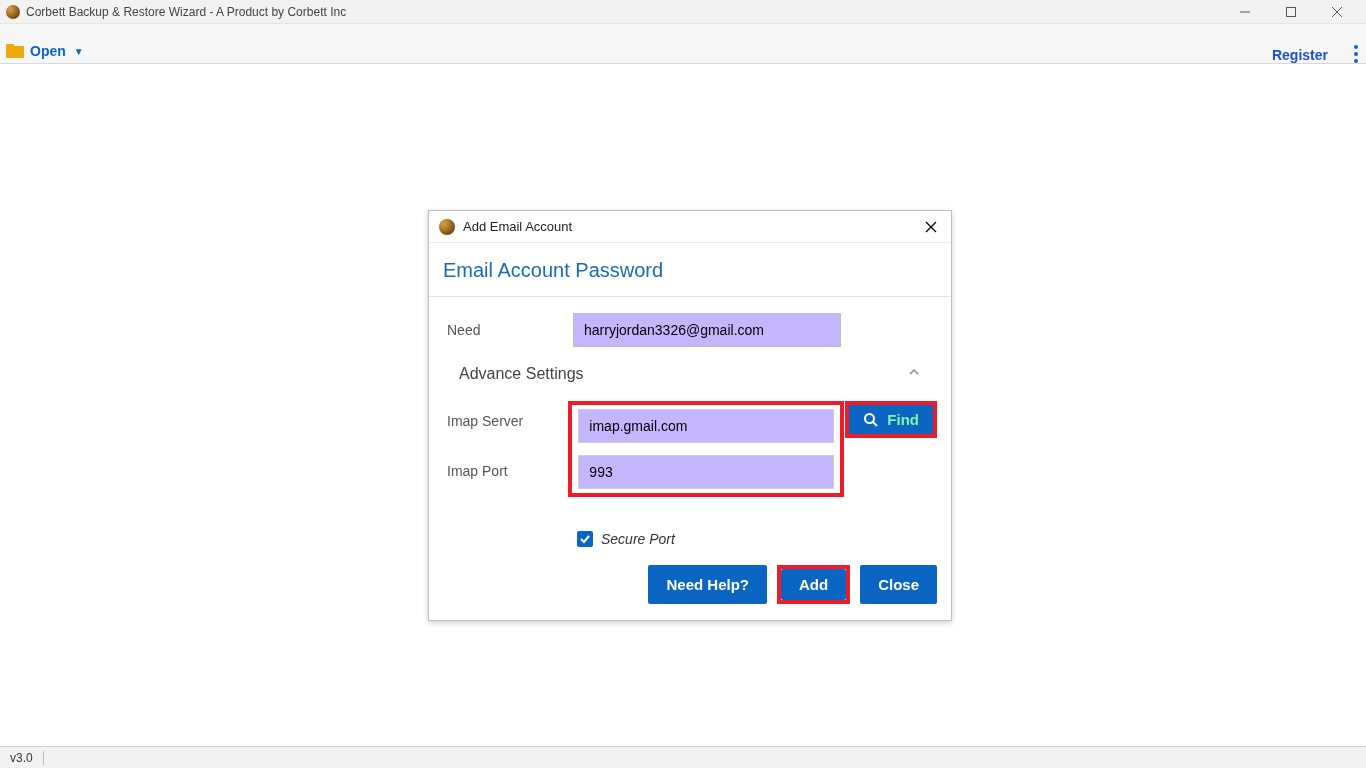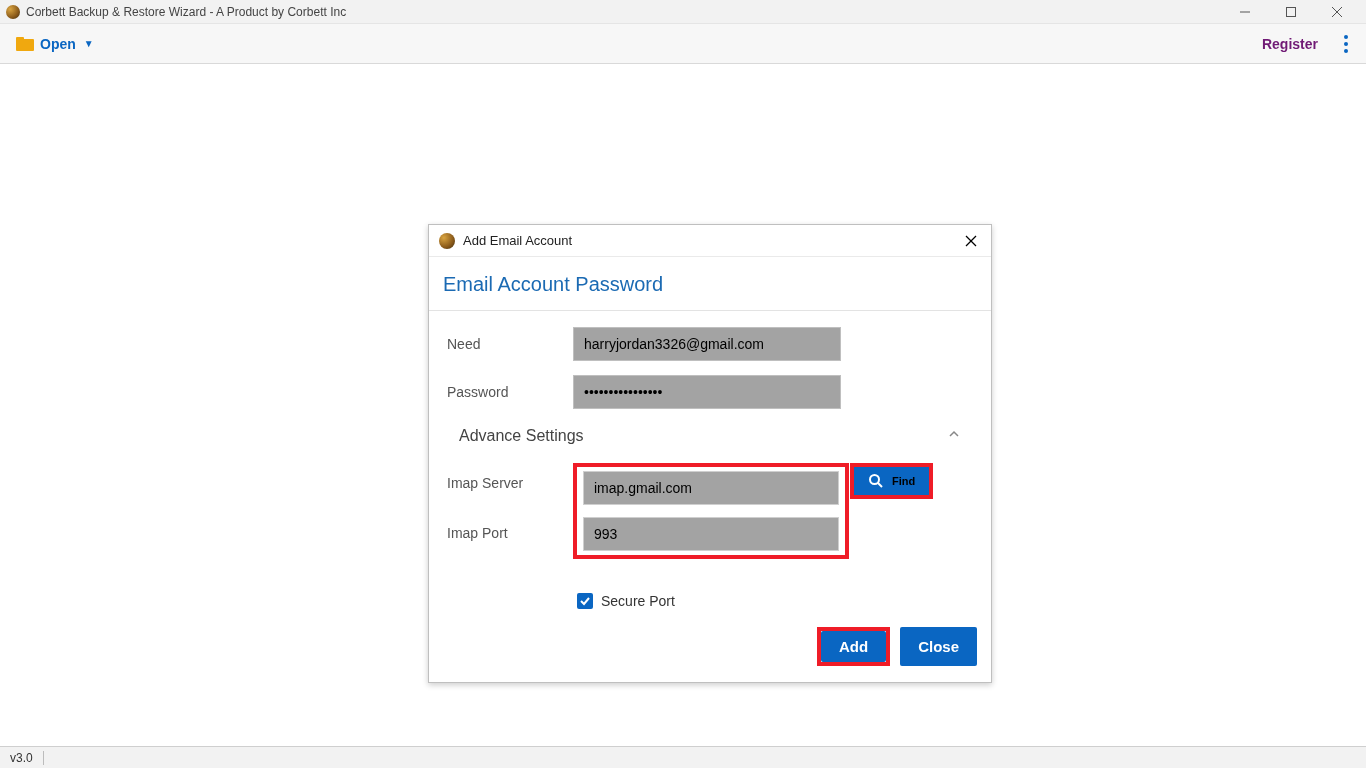--- a/index.html
+++ b/index.html
@@ -8,63 +8,63 @@
 
   
   .titlebar { height: 24px; background: #f2f2f2; display: flex; align-items: center; padding: 0 6px; font-size: 12px; color: #444; border-bottom: 1px solid #e5e5e5; }
   .titlebar .app-icon { width: 14px; height: 14px; border-radius: 50%; background: radial-gradient(circle at 30% 30%, #d9a441 0%, #8a5a1a 60%, #3a2a10 100%); margin-right: 6px; flex-shrink:0; }
   .titlebar .title-text { flex: 0 0 auto; }
   .titlebar .spacer { flex: 1 1 auto; }
   .win-ctrl { width: 46px; height: 24px; display:flex; align-items:center; justify-content:center; color:#555; }
   .win-ctrl svg { display:block; }
 
   
-  .toolbar { height: 40px; background: #f7f7f7; border-bottom: 1px solid #d9d9d9; display: flex; align-items: center; padding: 0 10px; }
+  .toolbar { height: 40px; background: #f7f7f7; border-bottom: 1px solid #d9d9d9; display: flex; align-items: flex-end; padding: 0 0; }
   .open-btn { display:flex; align-items:center; gap:6px; color:#0a66c2; font-size:14px; font-weight:600; padding:4px 6px; cursor:pointer; }
   .open-btn .drop { font-size:10px; color:#0a66c2; margin-left:2px; }
   .folder-icon { width:18px; height:14px; position:relative; }
   .folder-icon::before { content:""; position:absolute; left:0; top:2px; width:18px; height:12px; background:#f0a80f; border-radius:1px; }
   .folder-icon::after { content:""; position:absolute; left:0; top:0; width:8px; height:4px; background:#f0a80f; border-radius:1px 1px 0 0; }
   .toolbar .spacer { flex:1; }
-  .register-link { color:#701a75; font-size:14px; font-weight:600; margin-right:18px; cursor:pointer; }
+  .register-link { color:#1d4ed8; font-size:14px; font-weight:600; margin-right:18px; cursor:pointer; }
   .more-dots { width:20px; display:flex; flex-direction:column; align-items:center; gap:3px; cursor:pointer; }
   .more-dots span { width:4px; height:4px; border-radius:50%; background:#0a66c2; }
 
   
   .main { flex:1; position:relative; background:#fff; }
 
   
-  .dialog { position:absolute; left:428px; top:160px; width:564px; background:#fff; border:1px solid #bfbfbf; box-shadow: 0 2px 6px rgba(0,0,0,0.2); }
+  .dialog { position:absolute; left:428px; top:146px; width:524px; background:#fff; border:1px solid #bfbfbf; box-shadow: 0 2px 6px rgba(0,0,0,0.2); }
   .dlg-title { height:32px; display:flex; align-items:center; padding:0 10px; border-bottom:1px solid #eaeaea; }
   .dlg-title .app-icon { width:16px; height:16px; border-radius:50%; background: radial-gradient(circle at 30% 30%, #d9a441 0%, #8a5a1a 60%, #3a2a10 100%); margin-right:8px; }
   .dlg-title .t { font-size:13px; color:#222; }
   .dlg-title .x { margin-left:auto; width:20px; height:20px; display:flex; align-items:center; justify-content:center; cursor:pointer; color:#222; }
 
   .dlg-body { padding: 16px 14px 16px 14px; }
   .section-title { color:#1b6ab3; font-size:20px; margin:0 0 14px 0; font-weight:400; }
   .sep { height:1px; background:#e3e3e3; margin: 0 -14px 16px -14px; }
 
   .form-row { display:flex; align-items:center; margin-bottom:14px; }
   .form-row label { width:130px; font-size:14px; color:#555; padding-left:4px; }
   .form-row .ctrl { flex:1; }
-  input.text { width:268px; height:34px; padding:5px 10px; font-size:14px; border:1px solid #bfbfbf; background:#a3a3a3; }
+  input.text { width:268px; height:34px; padding:5px 10px; font-size:14px; border:1px solid #bfbfbf; background:#c4b5fd; }
 
   .adv-header { display:flex; align-items:center; margin: 10px 0 14px 0; padding:4px 16px; }
   .adv-header .adv-label { font-size:16px; color:#444; }
   .adv-header .chev { margin-left:auto; color:#888; }
 
   .highlight-box { border:4px solid #ef1c27; padding: 4px 6px 4px 6px; width:276px; }
   .highlight-box input.text { width:100%; border:1px solid #cfcfcf; }
   .gap8 { height:12px; }
 
   .find-btn-wrap { display:inline-flex; border:4px solid #ef1c27; }
-  .find-btn { background:#0a66c2; color:#000000; display:flex; align-items:center; gap:8px; padding:6px 14px; font-size:11px; font-weight:600; border:none; cursor:pointer; }
+  .find-btn { background:#0a66c2; color:#86efac; display:flex; align-items:center; gap:8px; padding:6px 14px; font-size:15px; font-weight:600; border:none; cursor:pointer; }
   .find-btn .mag { width:16px;height:16px; }
 
-  .secure-row { display:flex; align-items:center; gap:8px; margin:12px 0 18px 134px; }
+  .secure-row { display:flex; align-items:center; gap:8px; margin:12px 0 18px 134px;font-style:italic; }
   .chk { width:16px;height:16px; background:#0a66c2; display:flex; align-items:center; justify-content:center; border-radius:2px; }
   .chk svg { display:block; }
   .secure-row span { font-size:14px; color:#333; }
 
   .dlg-actions { display:flex; justify-content:flex-end; gap:10px; }
   .btn { background:#0a66c2; color:#fff; border:none; font-size:15px; padding:7px 18px; cursor:pointer; border-radius:2px; font-weight:600; }
   .btn-wrap-highlight { border:4px solid #ef1c27; display:inline-flex; }
 
   
   .statusbar { height:22px; background:#f2f2f2; border-top:1px solid #cfcfcf; display:flex; align-items:center; padding:0 10px; font-size:12px; color:#333; }
@@ -130,26 +130,20 @@
         <div class="section-title">Email Account Password</div>
         <div class="sep"></div>
 
         <div class="form-row">
           <label>Need</label>
           <div class="ctrl">
             <input class="text" type="text" value="harryjordan3326@gmail.com" style="">
           </div>
         </div>
 
-        <div class="form-row">
-          <label>Password</label>
-          <div class="ctrl">
-            <input class="text" type="text" value="••••••••••••••••" style="">
-          </div>
-        </div>
 
         <div class="adv-header">
           <div class="adv-label">Advance Settings</div>
           <div class="chev">
             <svg width="14" height="14" viewBox="0 0 14 14">
                 <polyline points="3,9 7,5 11,9" fill="none" stroke="#888" stroke-width="1.5"></polyline>
               </svg>
           </div>
         </div>
 
@@ -182,20 +176,21 @@
         <div class="secure-row">
           <div class="chk">
             <svg width="12" height="12" viewBox="0 0 12 12">
                 <polyline points="2,6 5,9 10,3" fill="none" stroke="#fff" stroke-width="2"></polyline>
               </svg>
           </div>
           <span>Secure Port</span>
         </div>
 
         <div class="dlg-actions">
+          <button class="btn">Need Help?</button>
           <span class="btn-wrap-highlight">
             <button class="btn">Add</button>
           </span>
           <button class="btn">Close</button>
         </div>
       </div>
     </div>
 
   </div>
 

